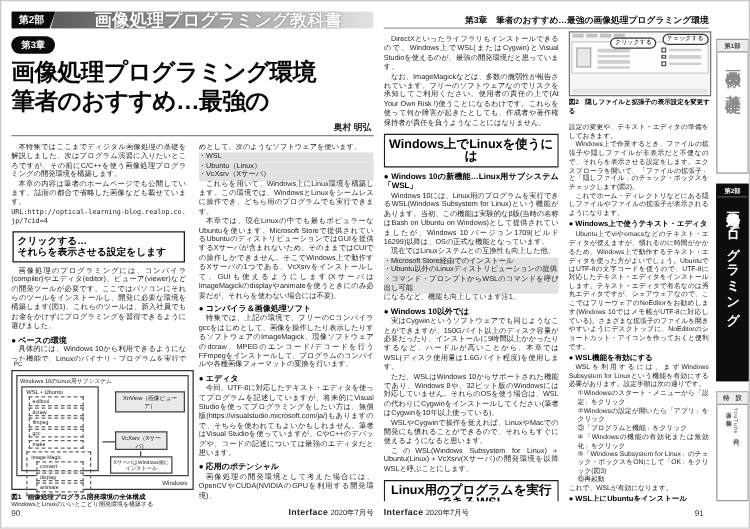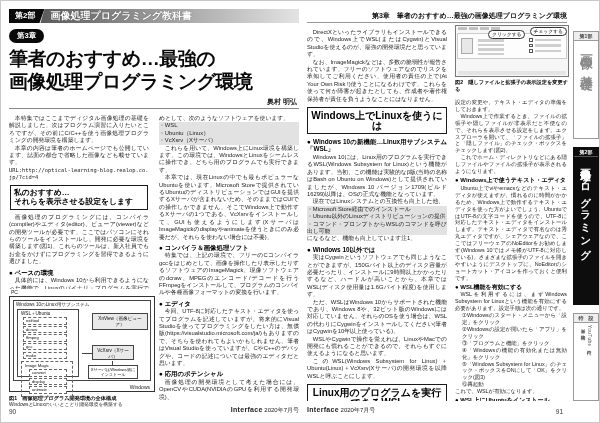--- a/index.html
+++ b/index.html
@@ -5,21 +5,21 @@
   * { margin:0; padding:0; box-sizing:border-box; }
   html,body { width:600px; height:423px; background:#e9e9e9; font-family:"Liberation Sans",sans-serif; }
   #spread { position:relative; width:600px; height:423px; background:#ffffff; border:1px solid #c8c8c8; overflow:hidden; }
   .page { position:absolute; top:6px; height:410px; }
   #pageL { left:8px;  width:290px; }
   #pageR { left:306px; width:292px; }
 
   
   .part-row { position:absolute; top:2px; left:0; width:100%; height:14px; display:flex; }
   .part-badge { background:#0a0a0a; color:#fff; font-size:8px; font-weight:bold; line-height:14px; padding:0 9px 0 6px; clip-path:polygon(0 0,100% 0,86% 100%,0 100%); white-space:nowrap; }
-  .part-banner { flex:1; margin-left:-4px; background:linear-gradient(90deg,#5a5a5a 0%,#9a9a9a 45%,#e3e3e3 100%); color:#fff; font-size:10px; font-weight:bold; line-height:14px; padding-left:10px; text-shadow:0 0 1px #333; clip-path:polygon(4px 0,100% 0,100% 100%,0 100%); white-space:nowrap; }
+  .part-banner { flex:1; margin-left:-4px; background:linear-gradient(90deg,#5a5a5a 0%,#9a9a9a 45%,#e3e3e3 100%); color:#fff; font-size:14px; font-weight:bold; line-height:14px; padding-left:10px; text-shadow:0 0 1px #333; clip-path:polygon(4px 0,100% 0,100% 100%,0 100%); white-space:nowrap;text-align:center; }
   .chapter-row { position:absolute; top:22px; left:0; height:14px; display:flex; align-items:center; }
   .chapter-badge { background:#0a0a0a; color:#fff; font-size:7.5px; font-weight:bold; border-radius:8px; padding:2px 8px; white-space:nowrap; }
   .chapter-sub { font-size:9.5px; font-weight:bold; margin-left:7px; color:#111; white-space:nowrap; }
   .big-title { position:absolute; top:40px; left:0; font-size:19px; line-height:23px; font-weight:900; letter-spacing:-0.5px; color:#0a0a0a; }
   .big-title span { display:block; }
   .author { position:absolute; top:90px; right:2px; font-size:7px; font-weight:bold; color:#222; }
   .head-rule { position:absolute; top:101px; left:0; width:100%; border-top:1px solid #888; }
 
   
   .col { position:absolute; font-size:5.8px; line-height:7.4px; text-align:justify; color:#1c1c1c; overflow:hidden; }
@@ -111,32 +111,32 @@
     <div class="part-row">
       <span class="part-badge">第2部</span>
       <span class="part-banner">画像処理プログラミング教科書</span>
     </div>
 
     <div class="chapter-row">
       <span class="chapter-badge">第3章</span>
     </div>
 
     <h1 class="big-title">
+      <span>画像処理プログラミング環境</span>
       <span>筆者のおすすめ…最強の</span>
-      <span>画像処理プログラミング環境</span>
     </h1>
     <div class="author">奥村 明弘</div>
     <div class="head-rule"></div>
 
     <div class="col c1L">
       <p class="p">本特集ではここまでディジタル画像処理の基礎を解説しました。次はプログラム演習に入りたいところですが、その前にC/C++を使う画像処理プログラミングの開発環境を構築します。</p>
       <p class="p">本章の内容は筆者のホームページでも公開しています。誌面の都合で省略した画像なども載せています。</p>
       <div class="url">URL:http://optical-learning-blog.realop.co.jp/?cid=4</div>
       <div class="box-head">
-        <span style="display:block">私のおすすめ…</span>
+        <span style="display:block">クリックする…</span>
         <span style="display:block">それらを表示させる設定をします</span>
       </div>
       <p class="p">画像処理のプログラミングには、コンパイラ(compiler)やエディタ(editor)、ビューア(viewer)などの開発ツールが必要です。ここではパソコンにそれらのツールをインストールし、開発に必要な環境を構築します(図1)。これらのツールは、新入社員でもお金をかけずにプログラミングを習得できるように選びました。</p>
       <div class="sub">● ベースの環境</div>
       <p class="p">具体的には、Windows 10から利用できるようになった機能で、Linuxのバイナリ・プログラムを実行できるWSL(Windows Subsystem for Linux)をはじ</p>
     </div>
 
     <div class="fig1">
       <div class="pc-label">PC</div>
       <div class="pc-box">

